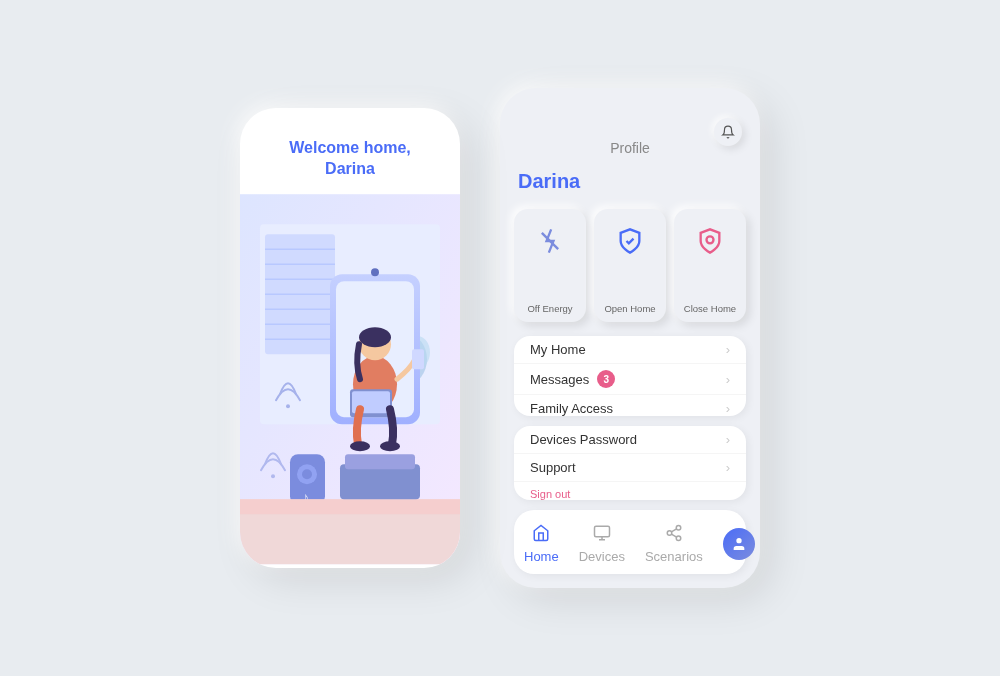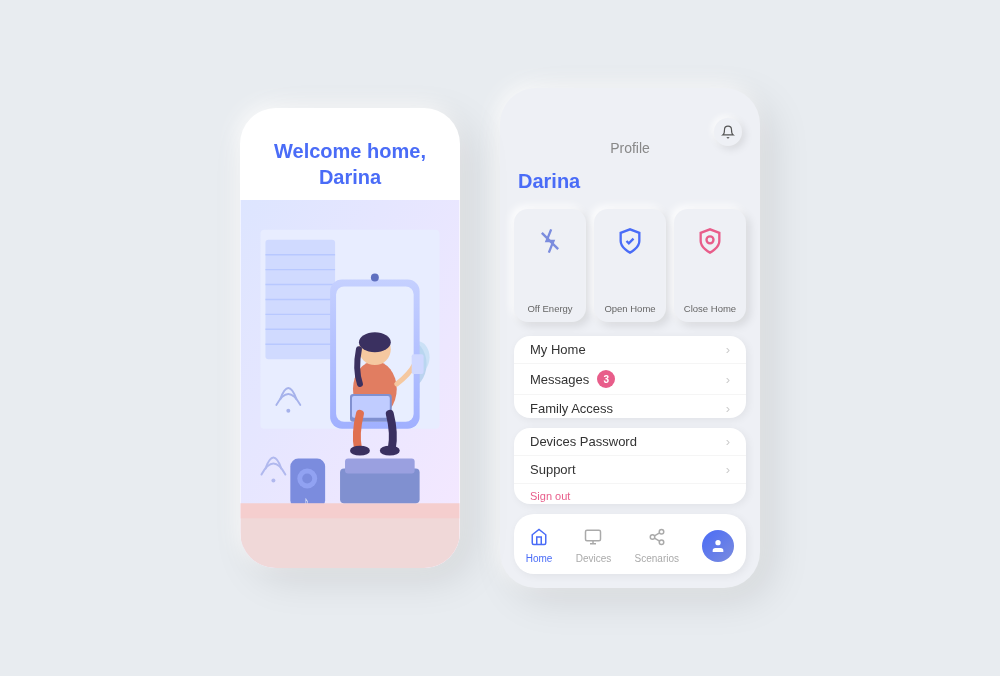--- a/index.html
+++ b/index.html
@@ -34,21 +34,21 @@
       flex-direction: column;
     }
 
     .phone-left-header {
       padding: 30px 20px 10px;
       text-align: center;
     }
 
     .welcome-text {
       color: #4a6cf7;
-      font-size: 20px;
+      font-size: 16px;
       font-weight: 700;
       line-height: 1.3;
     }
 
     .phone-left-illustration {
       flex: 1;
       position: relative;
       overflow: hidden;
     }
 
@@ -218,21 +218,21 @@
       cursor: pointer;
       padding: 4px 10px;
     }
 
     .nav-icon {
       font-size: 16px;
       color: #aaa;
     }
 
     .nav-label {
-      font-size: 10px;
+      font-size: 13px;
       color: #aaa;
     }
 
     .nav-item.active .nav-icon {
       color: #4a6cf7;
     }
     .nav-item.active .nav-label {
       color: #4a6cf7;
     }
 

